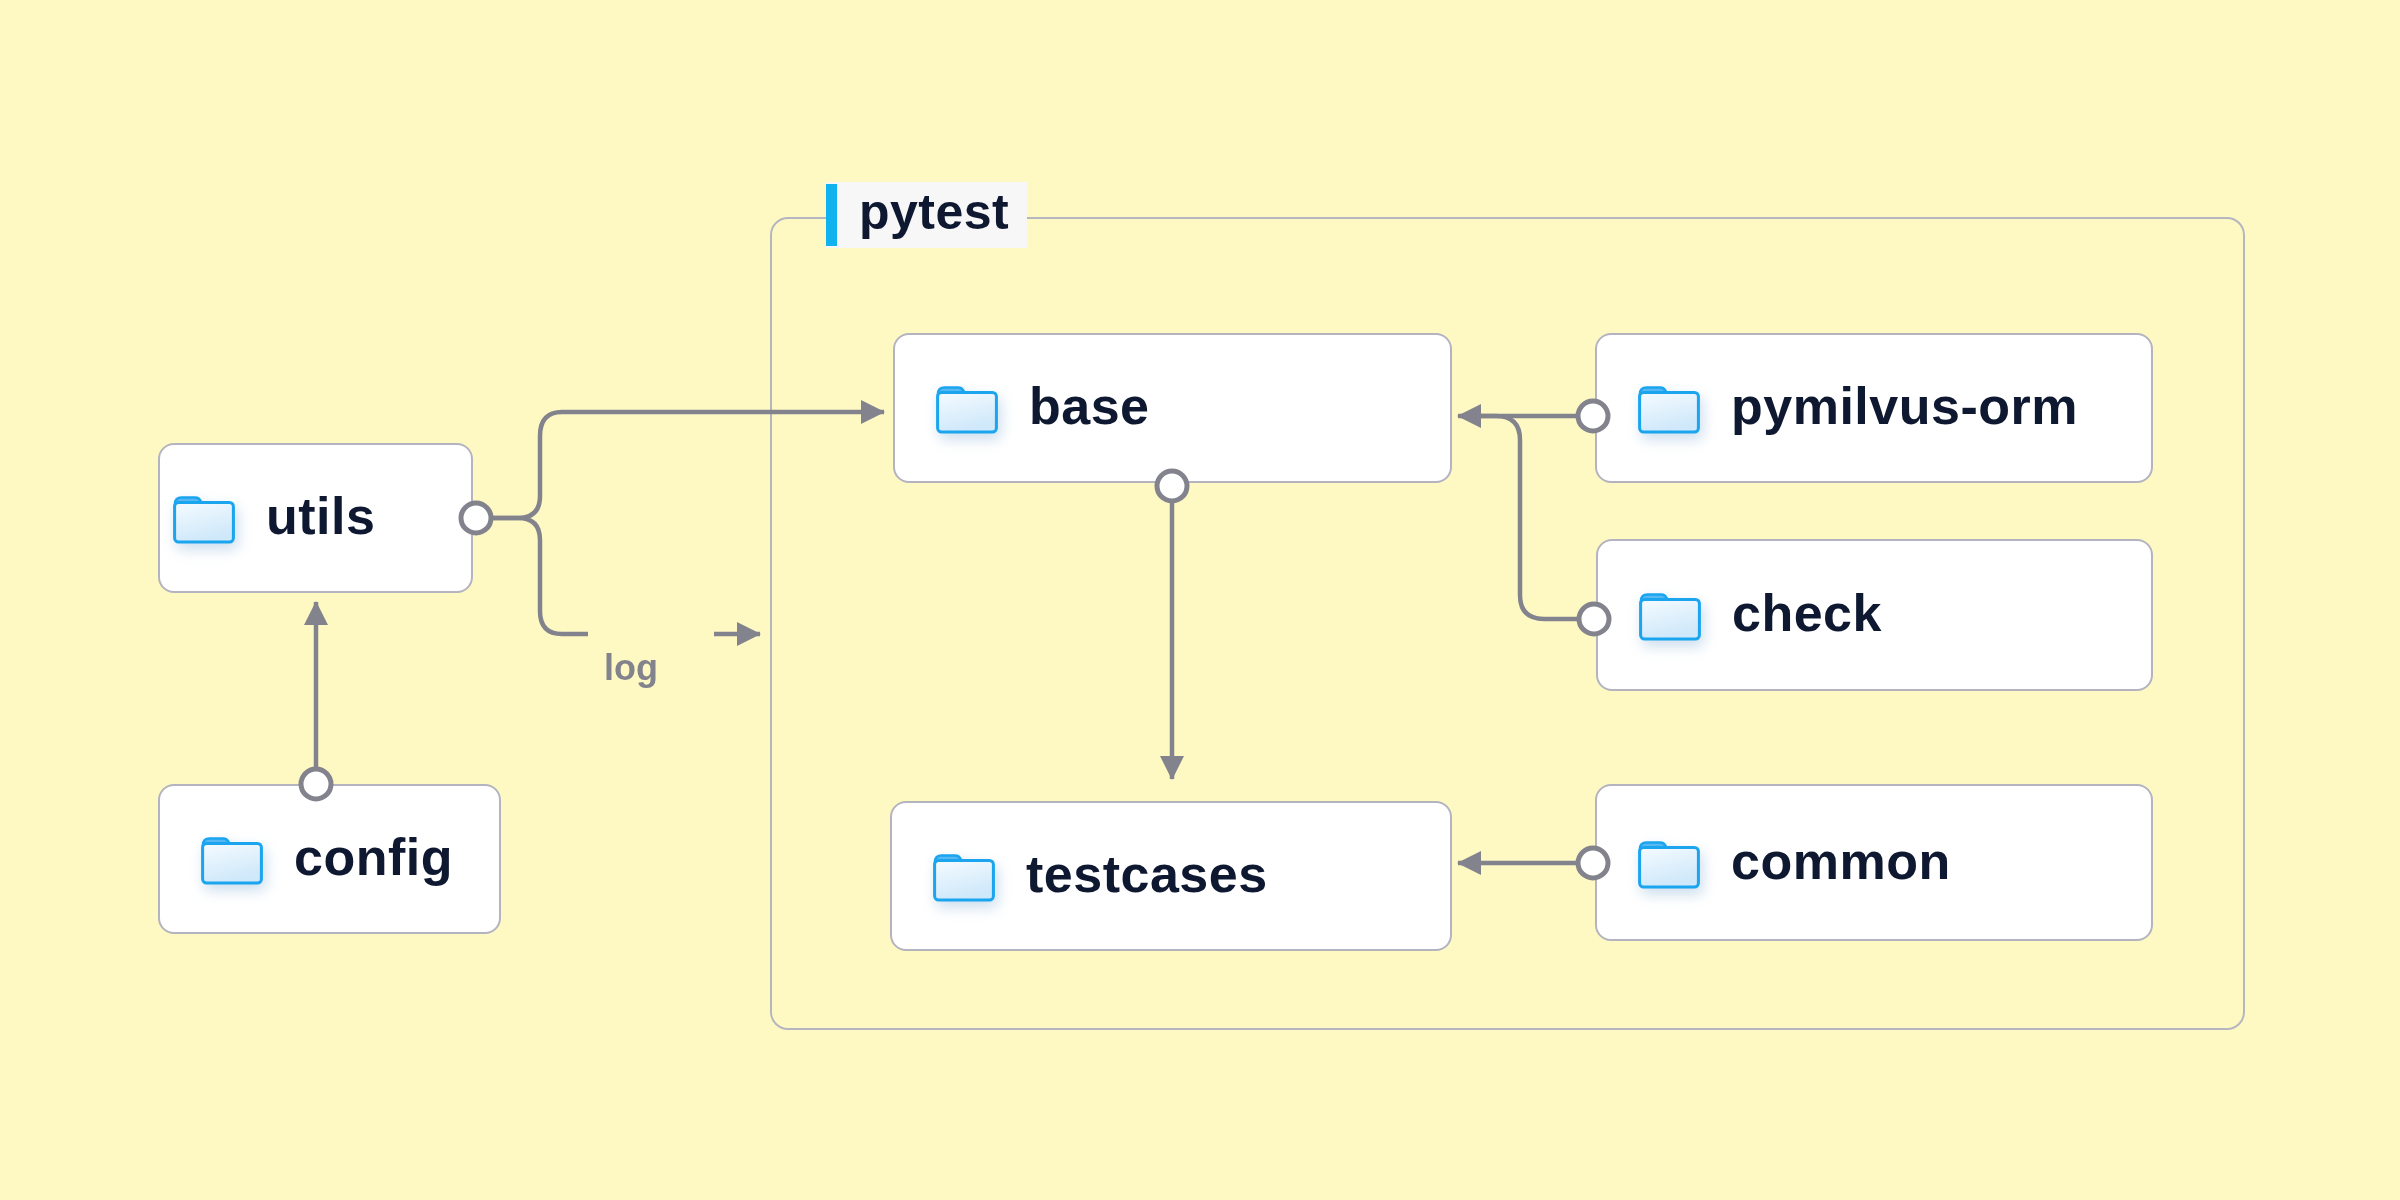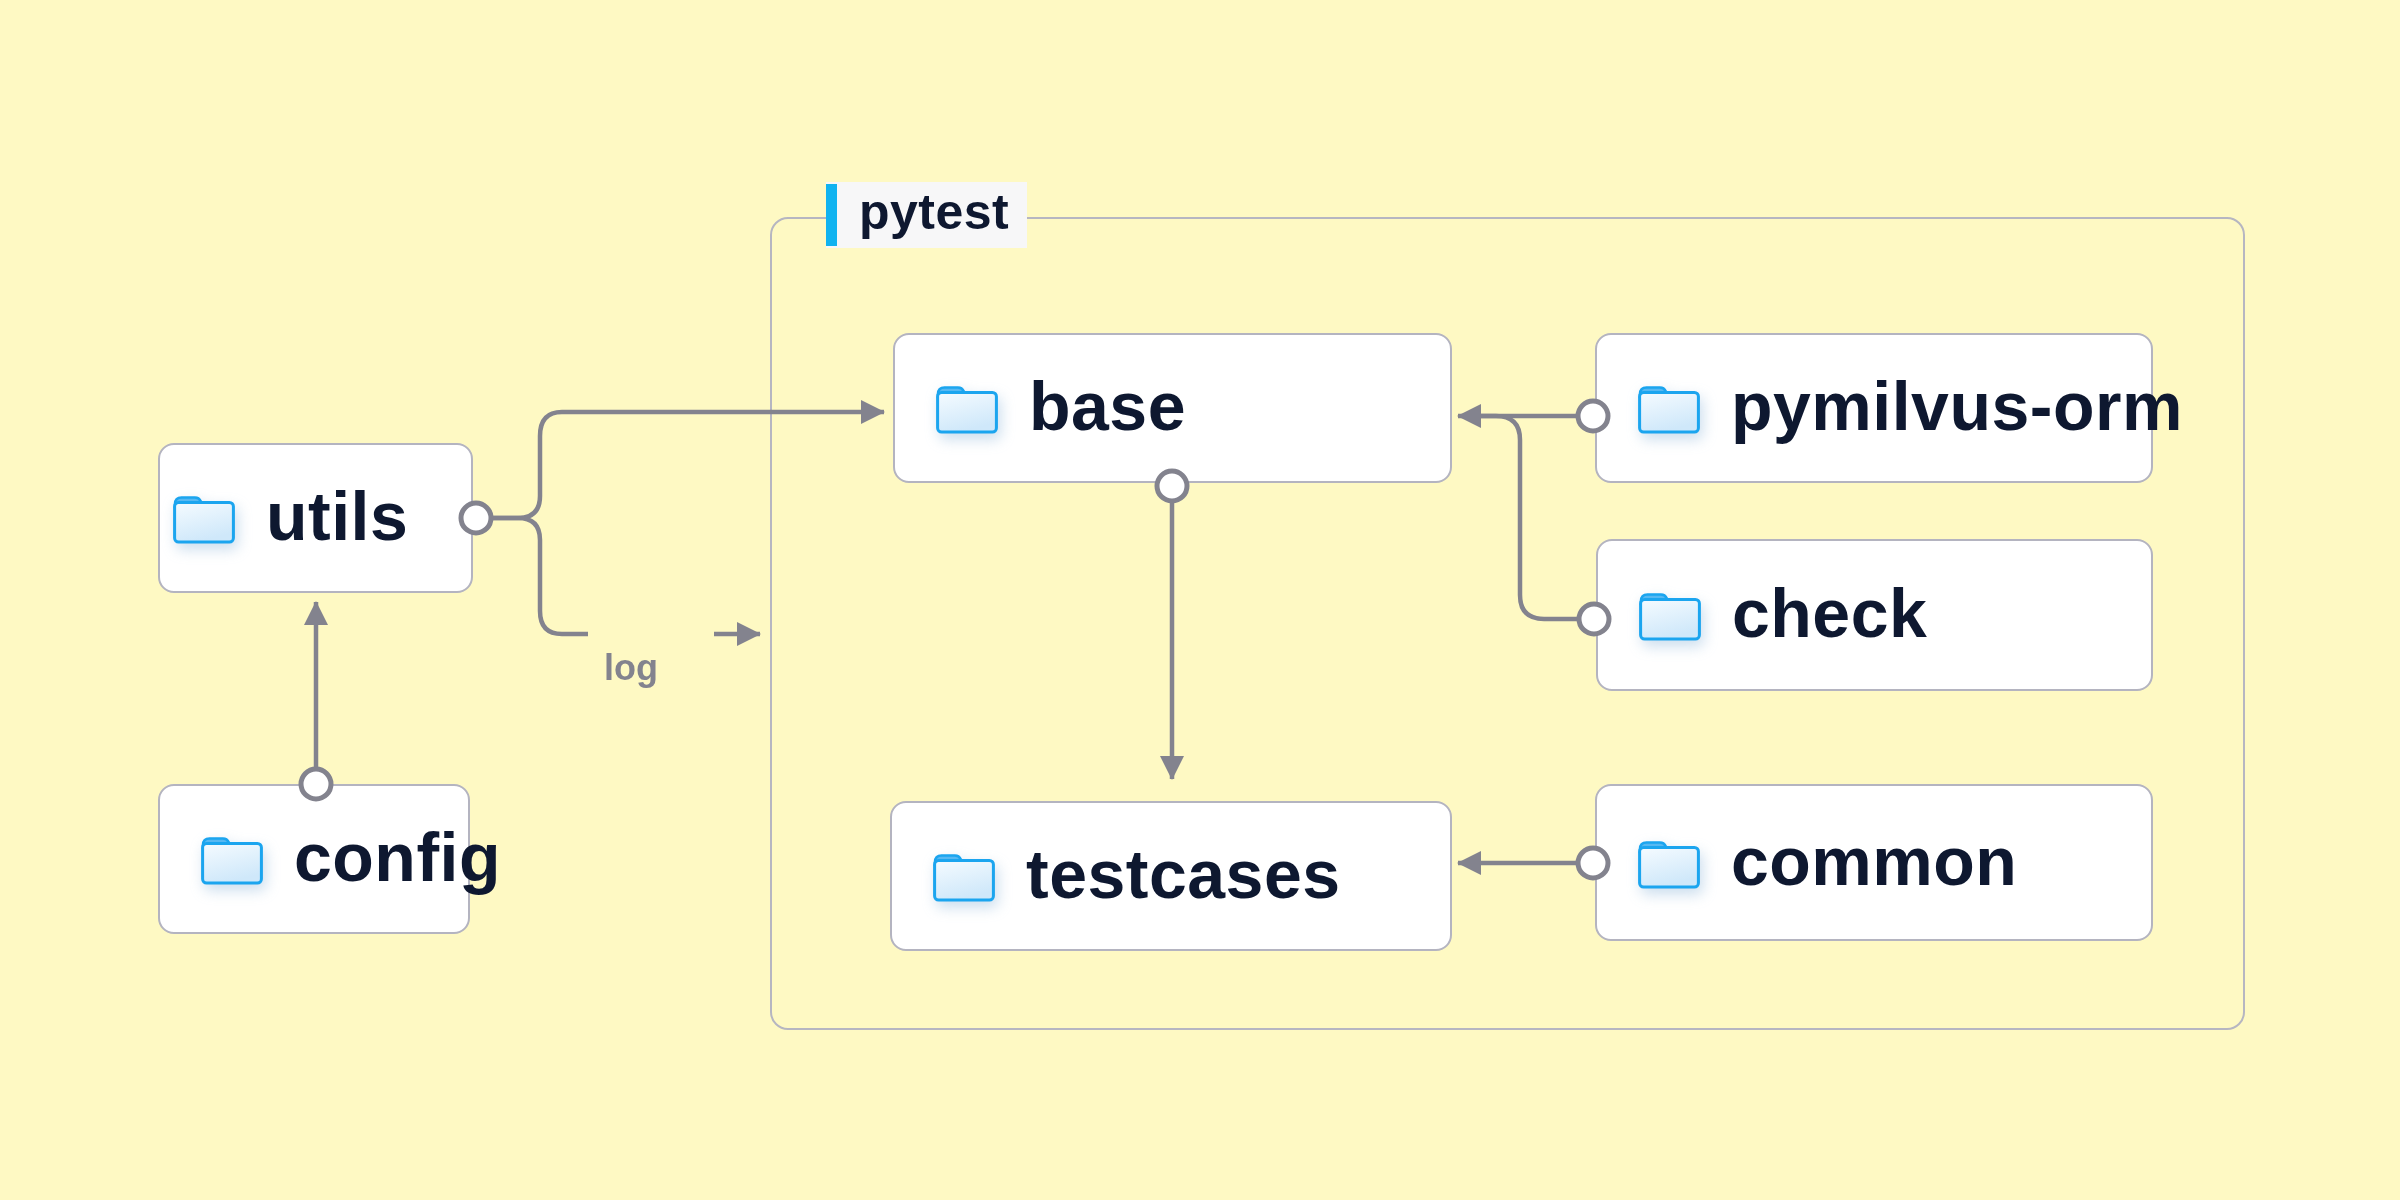--- a/index.html
+++ b/index.html
@@ -44,32 +44,32 @@
     background:#ffffff;
     border:2.5px solid #b4b4c0;
     border-radius:16px;
     box-sizing:border-box;
     display:flex;align-items:center;
     padding-left:40px;
     gap:30px;
     z-index:1;
   }
   .node .nlabel{
-    font-size:68px;font-weight:700;color:#0e1830;
+    font-size:52px;font-weight:700;color:#0e1830;
     letter-spacing:0.5px;
     white-space:nowrap;
     padding-bottom:4px;
   }
   .folder{
     width:64px;height:54px;
     flex:0 0 auto;
     filter:drop-shadow(3px 6px 7px rgba(110,160,205,0.35));
   }
   #n-utils    {left:158px; top:443px; width:315px; height:150px;padding-left:12px;}
-  #n-config   {left:158px; top:784px; width:312px; height:150px;}
+  #n-config   {left:158px; top:784px; width:343px; height:150px;}
   #n-base     {left:893px; top:333px; width:559px; height:150px;}
   #n-testcases{left:890px; top:784px; width:562px; height:150px;margin-top:17px;}
   #n-pymilvus {left:1595px;top:333px; width:558px; height:150px;}
   #n-check    {left:1596px;top:539px; width:557px; height:152px;}
   #n-common   {left:1595px;top:784px; width:558px; height:157px;text-align:center;}
   
   .wires{
     position:absolute;left:0;top:0;width:2400px;height:1200px;
     z-index:2;pointer-events:none;
   }

